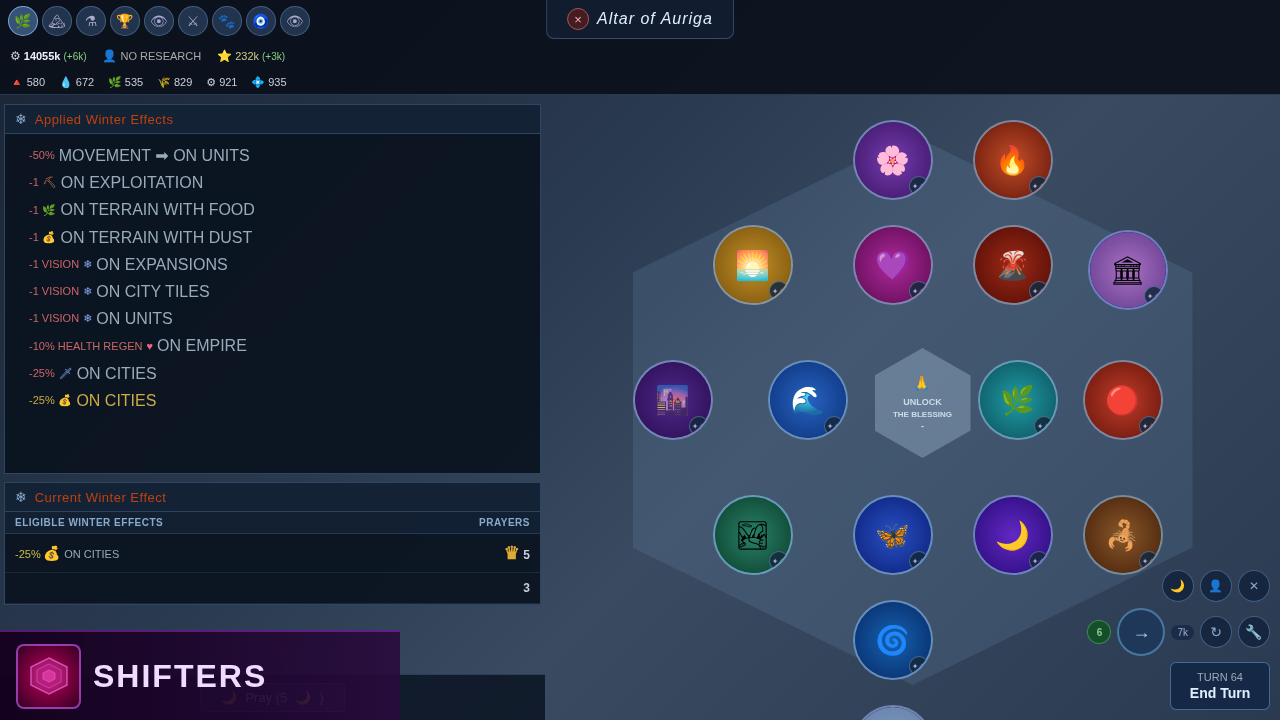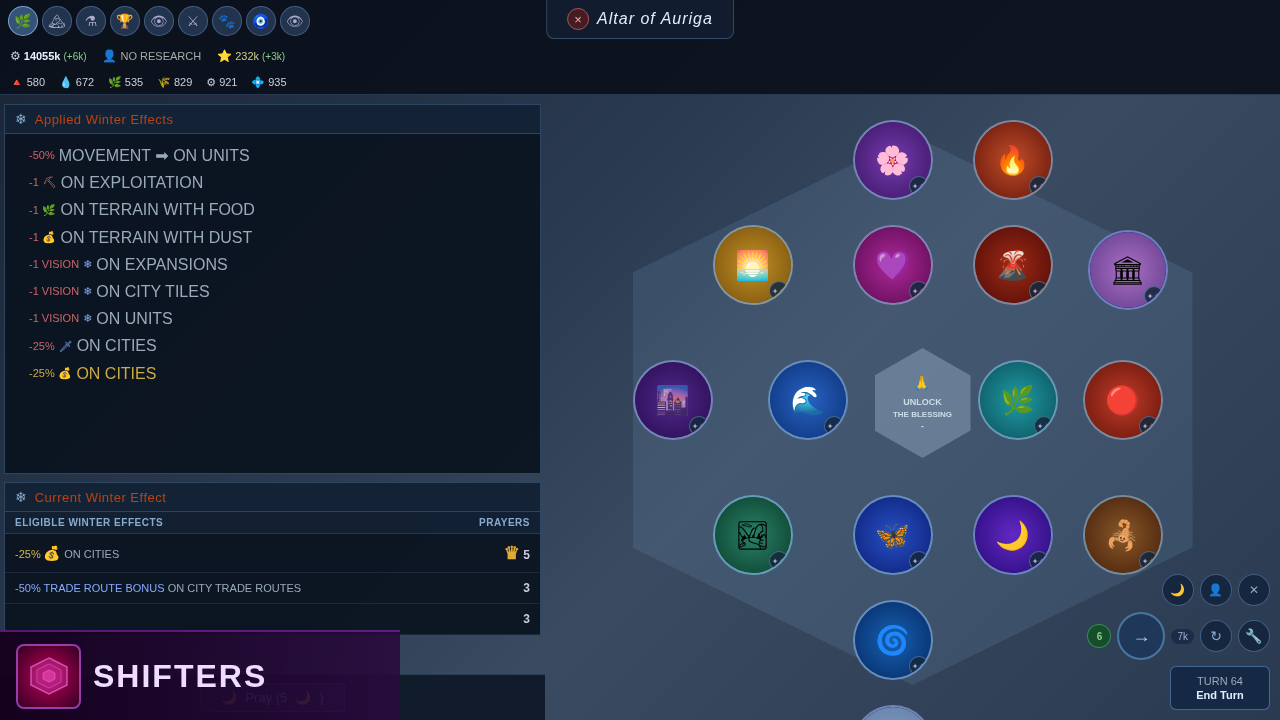--- a/index.html
+++ b/index.html
@@ -381,21 +381,21 @@
       min-width: 100px;
     }
 
     .end-turn-btn .turn-num {
       font-size: 11px;
       color: #99aab8;
       margin-bottom: 2px;
     }
 
     .end-turn-btn .turn-label {
-      font-size: 11px;
+      font-size: 14px;
       color: #ddeeff;
       font-weight: bold;
     }
 
     .mini-btn {
       width: 32px;
       height: 32px;
       border-radius: 50%;
       background: rgba(20,35,60,0.9);
       border: 1px solid rgba(100,150,200,0.5);
@@ -537,20 +537,25 @@
       </div>
       <div class="effect-item">
         <span class="neg">-1 VISION</span>
         <span style="color:#88aaee">❄</span>
         <span class="text">ON CITY TILES</span>
       </div>
       <div class="effect-item">
         <span class="neg">-1 VISION</span>
         <span style="color:#88aaee">❄</span>
         <span class="text">ON UNITS</span>
+      </div>
+      <div class="effect-item">
+        <span class="neg">-10% HEALTH REGEN</span>
+        <span style="color:#ee6688">♥</span>
+        <span class="text">ON EMPIRE</span>
       </div>
       <div class="effect-item">
         <span class="neg">-25%</span>
         <span style="color:#88aaff">🗡</span>
         <span class="text">ON CITIES</span>
       </div>
       <div class="effect-item">
         <span class="highlight">-25%</span>
         <span style="color:#ccaa44">💰</span>
         <span class="text" style="color:#ccaa44">ON CITIES</span>
@@ -576,27 +581,20 @@
             <span class="effect-text" style="color:#ccbb44">-25%</span>
             <span style="color:#ccaa44; font-size:14px">💰</span>
             <span class="on-text"> ON CITIES</span>
           </td>
           <td class="prayers-col">
             <span class="crown-icon">♛</span>
             <span> 5</span>
           </td>
         </tr>
         <tr class="effect-row-2">
-          <td>
-            <span class="effect-text" style="color:#88aaff">-50% TRADE ROUTE BONUS</span>
-            <span class="on-text"> ON CITY TRADE ROUTES</span>
-          </td>
-          <td class="prayers-col">3</td>
-        </tr>
-        <tr class="effect-row-2">
           <td>&nbsp;</td>
           <td class="prayers-col">3</td>
         </tr>
       </tbody>
     </table>
   </div>
 </div>
 
 <div class="pray-bar">
   <div class="pray-btn">

